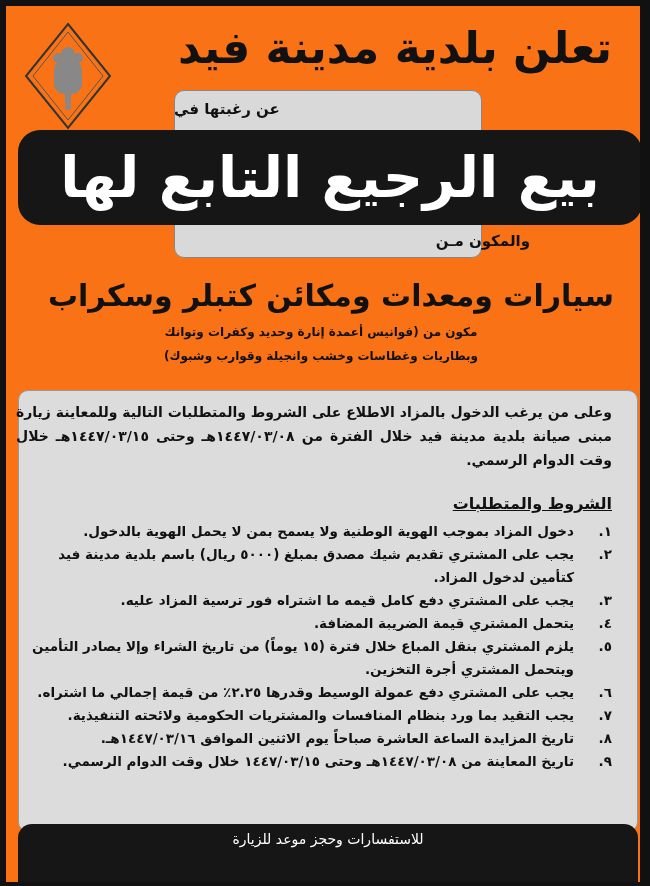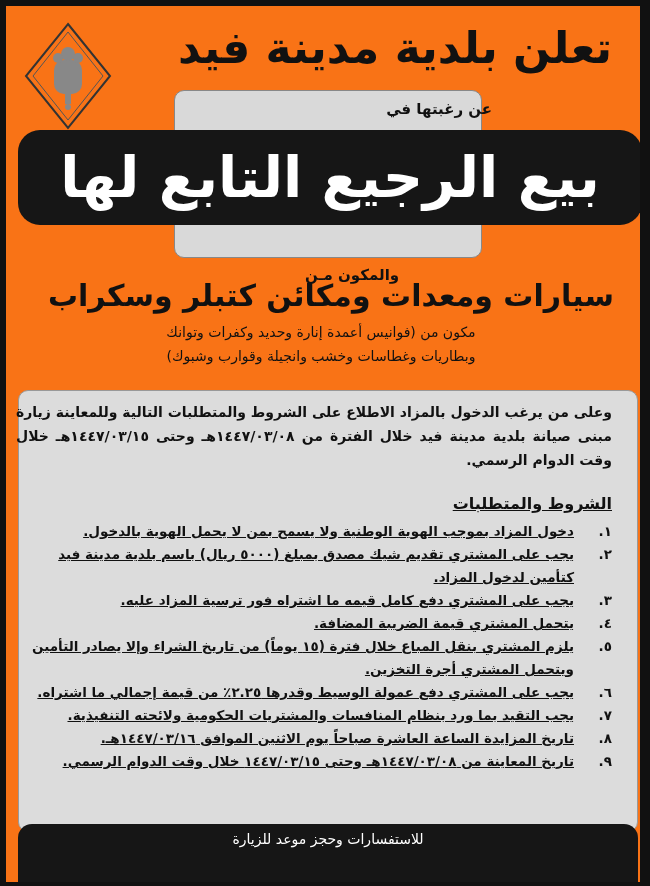--- a/index.html
+++ b/index.html
@@ -17,39 +17,39 @@
   .title {
     position: absolute; right: 28px; top: 14px; direction: rtl;
     font-size: 44px; font-weight: bold; letter-spacing: 1px; color: #111;
     line-height: 56px;
   }
   .intro-tab {
     position: absolute; left: 168px; top: 84px; width: 306px; height: 166px;
     background: #d9d9d9; border: 1px solid #888; border-radius: 10px;
   }
   .intro-top {
-    position: absolute; left: 168px; top: 94px; width: 318px; text-align: right;
+    position: absolute; left: 168px; top: 94px; width: 318px; text-align: left;
     direction: rtl; font-size: 15px; font-weight: bold;
   }
   .sale-band {
     position: absolute; left: 12px; top: 124px; width: 624px; height: 95px;
     background: #161616; border-radius: 22px; color: #fff;
     direction: rtl; text-align: center; font-size: 56px; font-weight: bold; line-height: 95px;
   }
   .intro-bottom {
-    position: absolute; left: 168px; top: 226px; width: 356px; text-align: center;
-    direction: rtl; font-size: 15px; font-weight: bold; margin-top: 34px;
+    position: absolute; left: 168px; top: 226px; width: 356px; text-align: right;
+    direction: rtl; font-size: 15px; font-weight: bold;
   }
   .subject {
     position: absolute; left: 0; top: 270px; width: 634px; text-align: center;
     direction: rtl; font-size: 30px; font-weight: bold; line-height: 40px; margin-left: 8px;
   }
   .components {
     position: absolute; left: 60px; top: 314px; width: 510px; text-align: center;
-    direction: rtl; font-size: 14px; font-weight: normal; line-height: 24px;
+    direction: rtl; font-size: 12px; font-weight: bold; line-height: 24px;
   }
   .terms-box {
     position: absolute; left: 12px; top: 384px; width: 618px; height: 440px;
     background: #dcdcdc; border: 1px solid #999; border-radius: 10px;
   }
   .preamble {
     position: absolute; right: 28px; top: 394px; width: 596px; direction: rtl;
     font-size: 14px; font-weight: bold; line-height: 24px; text-align: justify;
   }
   .terms-heading {
@@ -57,21 +57,21 @@
     font-size: 16px; font-weight: bold; text-decoration: underline; text-align: right;
   }
   .terms-list {
     position: absolute; right: 28px; top: 514px; width: 600px; direction: rtl;
     list-style: none; margin: 0; padding: 0;
   }
   .terms-list li {
     display: flex; font-size: 13.5px; font-weight: bold; line-height: 23px;
   }
   .terms-list .num { width: 38px; flex: none; }
-  .terms-list .txt { flex: 1; text-decoration: underline; }
+  .terms-list .txt { flex: 1; }
   .contact-band {
     position: absolute; left: 12px; top: 818px; width: 620px; height: 66px;
     background: #161616; border-radius: 14px 14px 0 0; color: #fff;
     direction: rtl; text-align: center;
   }
   .contact-line1 { font-size: 14px; font-weight: normal; margin-top: 4px; line-height: 22px; }
   .contact-line2 { font-size: 16px; font-weight: normal; line-height: 28px; margin-top: 40px; }
   .phone { font-size: 20px; letter-spacing: 2px; }
 </style>
 </head>

